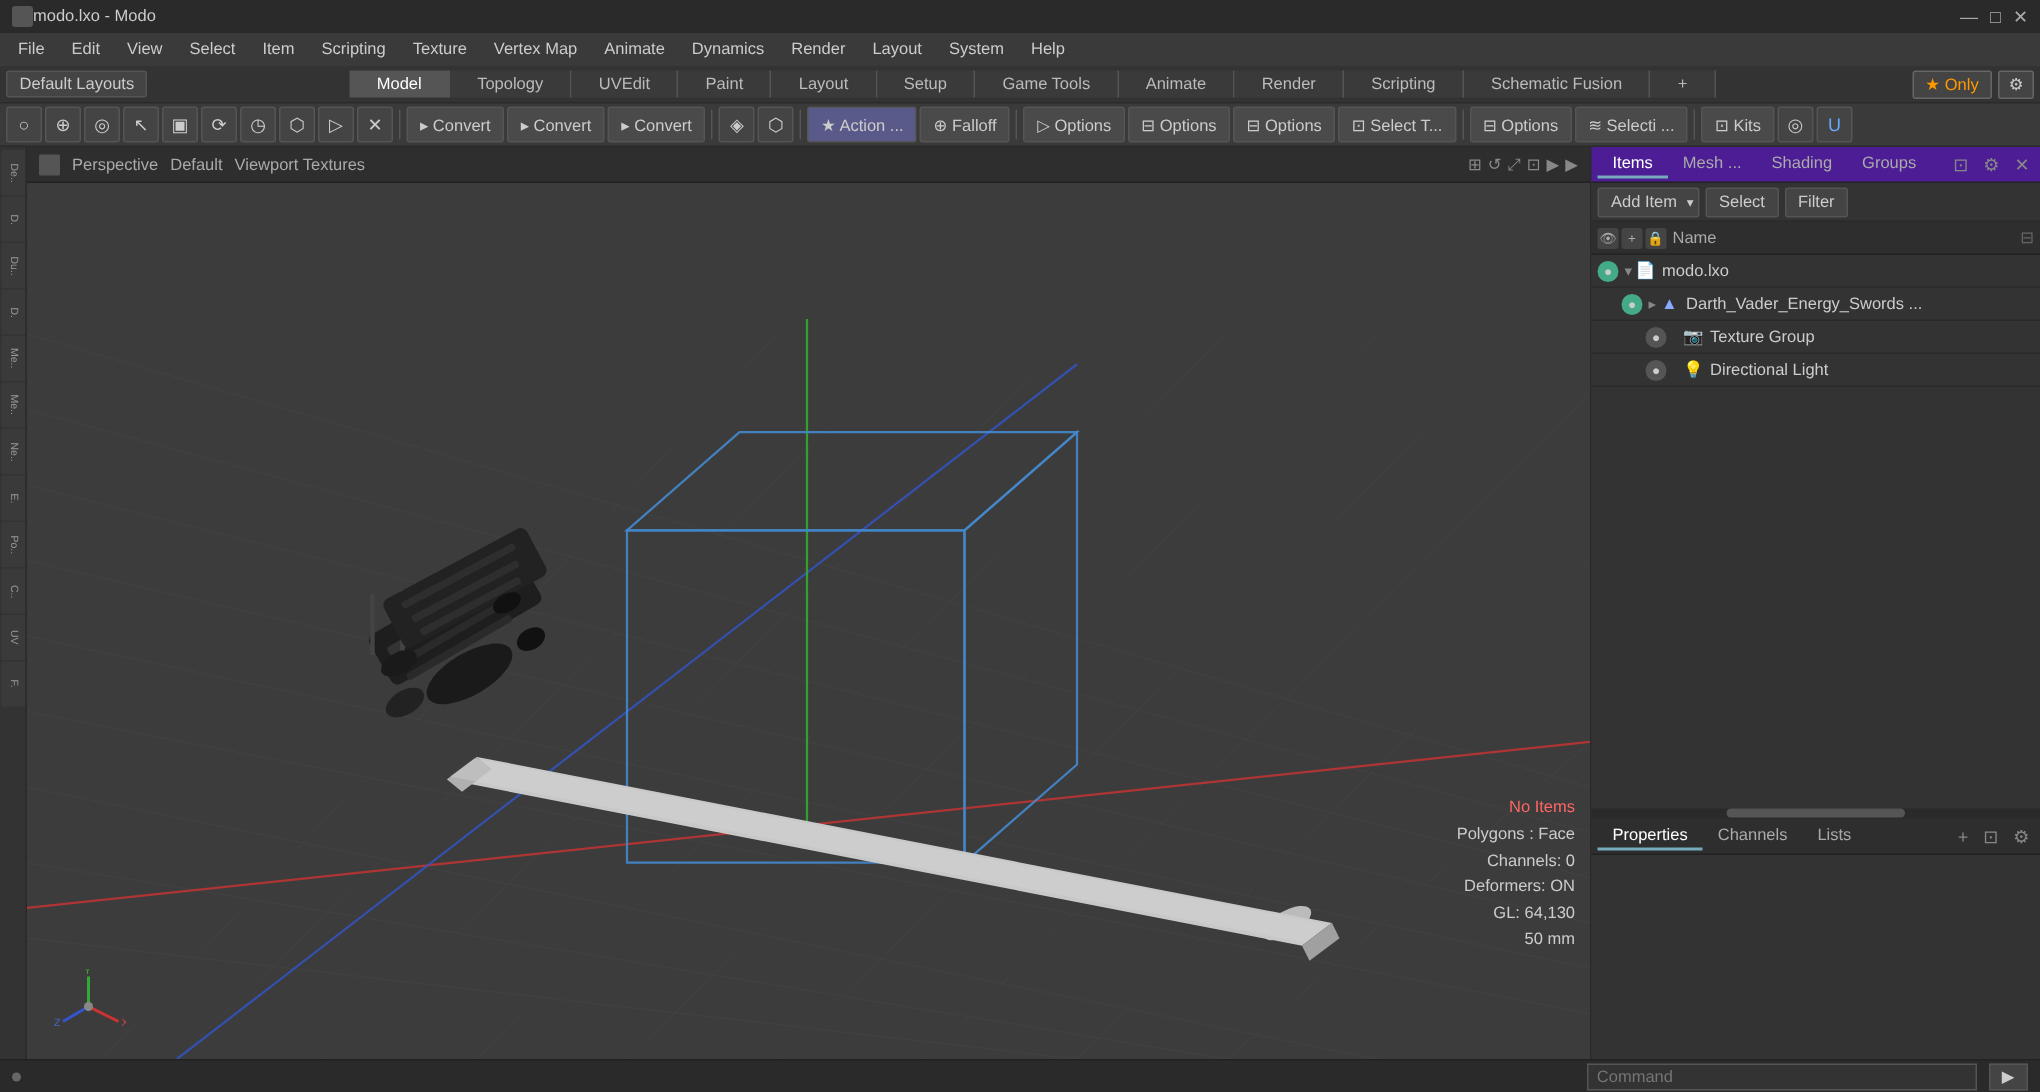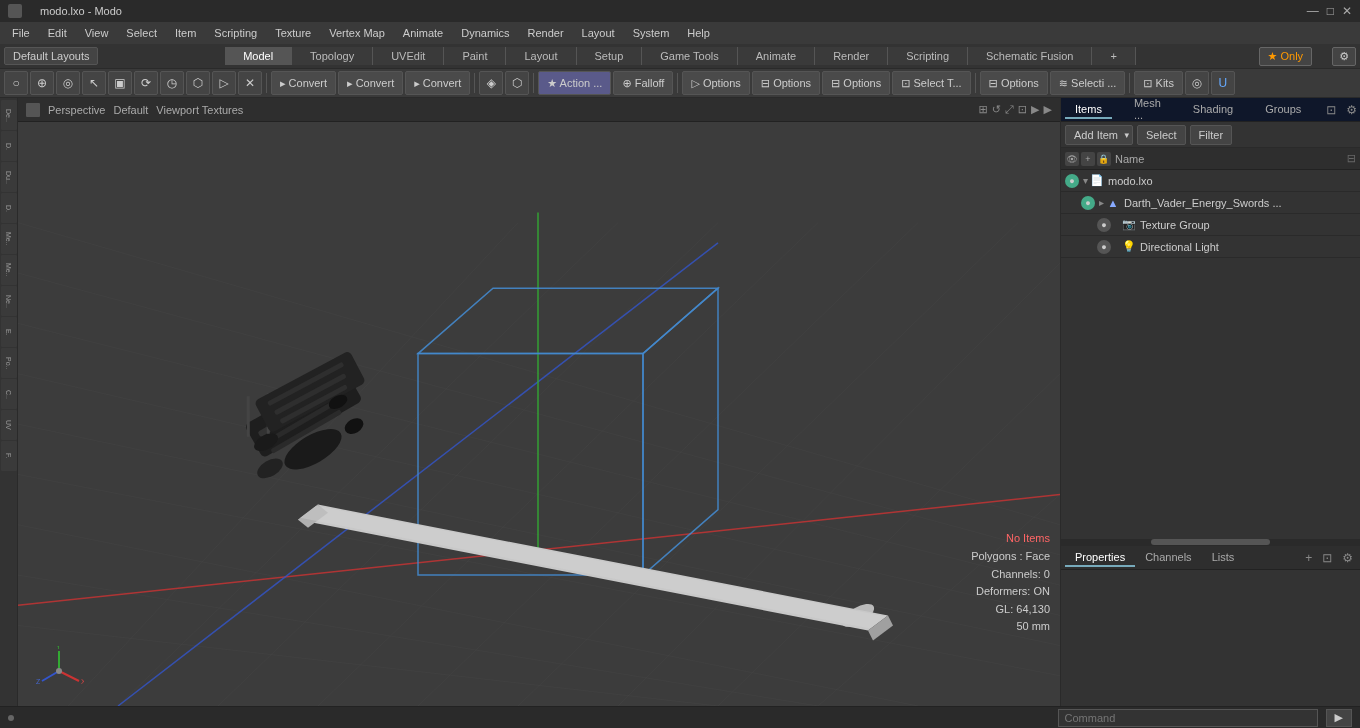--- a/index.html
+++ b/index.html
@@ -18,21 +18,21 @@
       height: 22px;
       background: #2a2a2a;
       display: flex;
       align-items: center;
       padding: 0 8px;
       justify-content: space-between;
     }
     #titlebar .title-left {
       display: flex;
       align-items: center;
-      gap: 18px;
+      gap: 0;
     }
     #titlebar .app-icon {
       width: 14px;
       height: 14px;
       background: #555;
       border-radius: 2px;
     }
     #titlebar .title-text {
       color: #ccc;
       font-size: 11px;
@@ -98,21 +98,21 @@
       border: none;
       border-right: 1px solid #555;
     }
     .tab-btn.active {
       background: #555;
       color: #fff;
     }
     .layout-right {
       display: flex;
       align-items: center;
-      gap: 20px;
+      gap: 4px;
     }
     .star-btn {
       background: #444;
       border: 1px solid #666;
       color: #f90;
       padding: 2px 8px;
       font-size: 11px;
       cursor: pointer;
       border-radius: 2px;
     }
@@ -292,25 +292,25 @@
 
     
     #items-panel {
       flex: 1;
       display: flex;
       flex-direction: column;
       border-bottom: 1px solid #2a2a2a;
     }
     #items-tabs {
       height: 24px;
-      background: #0f172a;
+      background: #4c1d95;
       display: flex;
       align-items: center;
       padding: 0 4px;
-      gap: 12px;
+      gap: 0;
       border-bottom: 1px solid #222;
     }
     .panel-tab {
       padding: 2px 10px;
       color: #aaa;
       font-size: 11px;
       cursor: pointer;
       border-bottom: 2px solid transparent;
     }
     .panel-tab.active {

